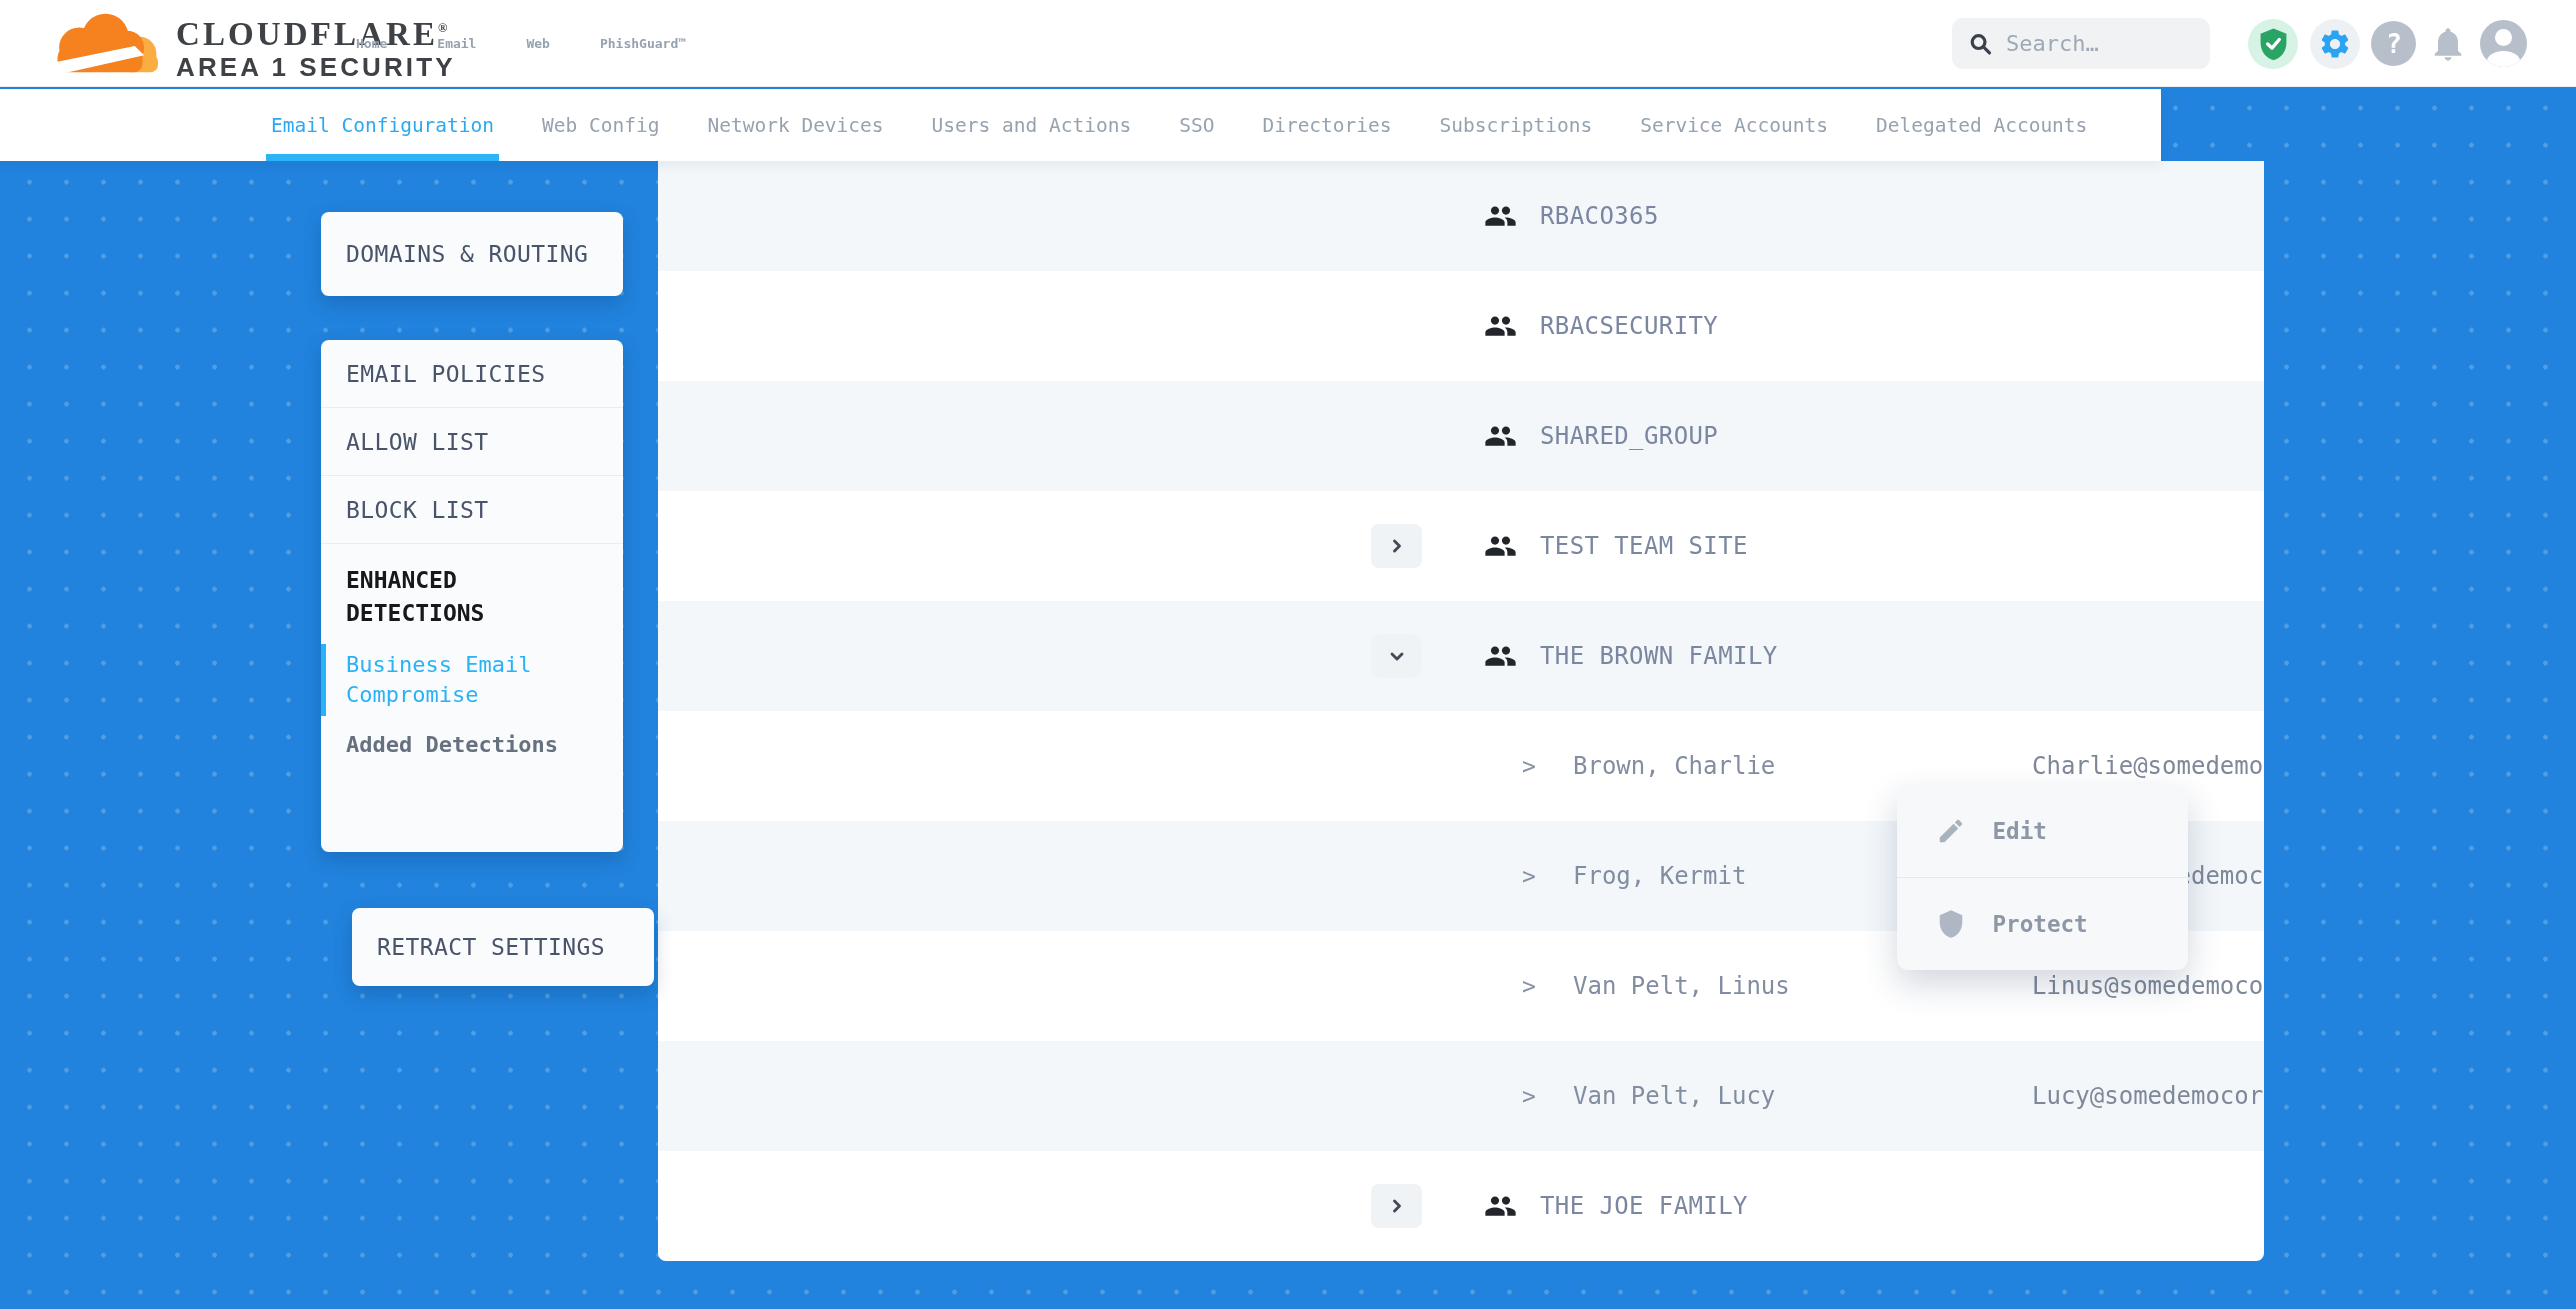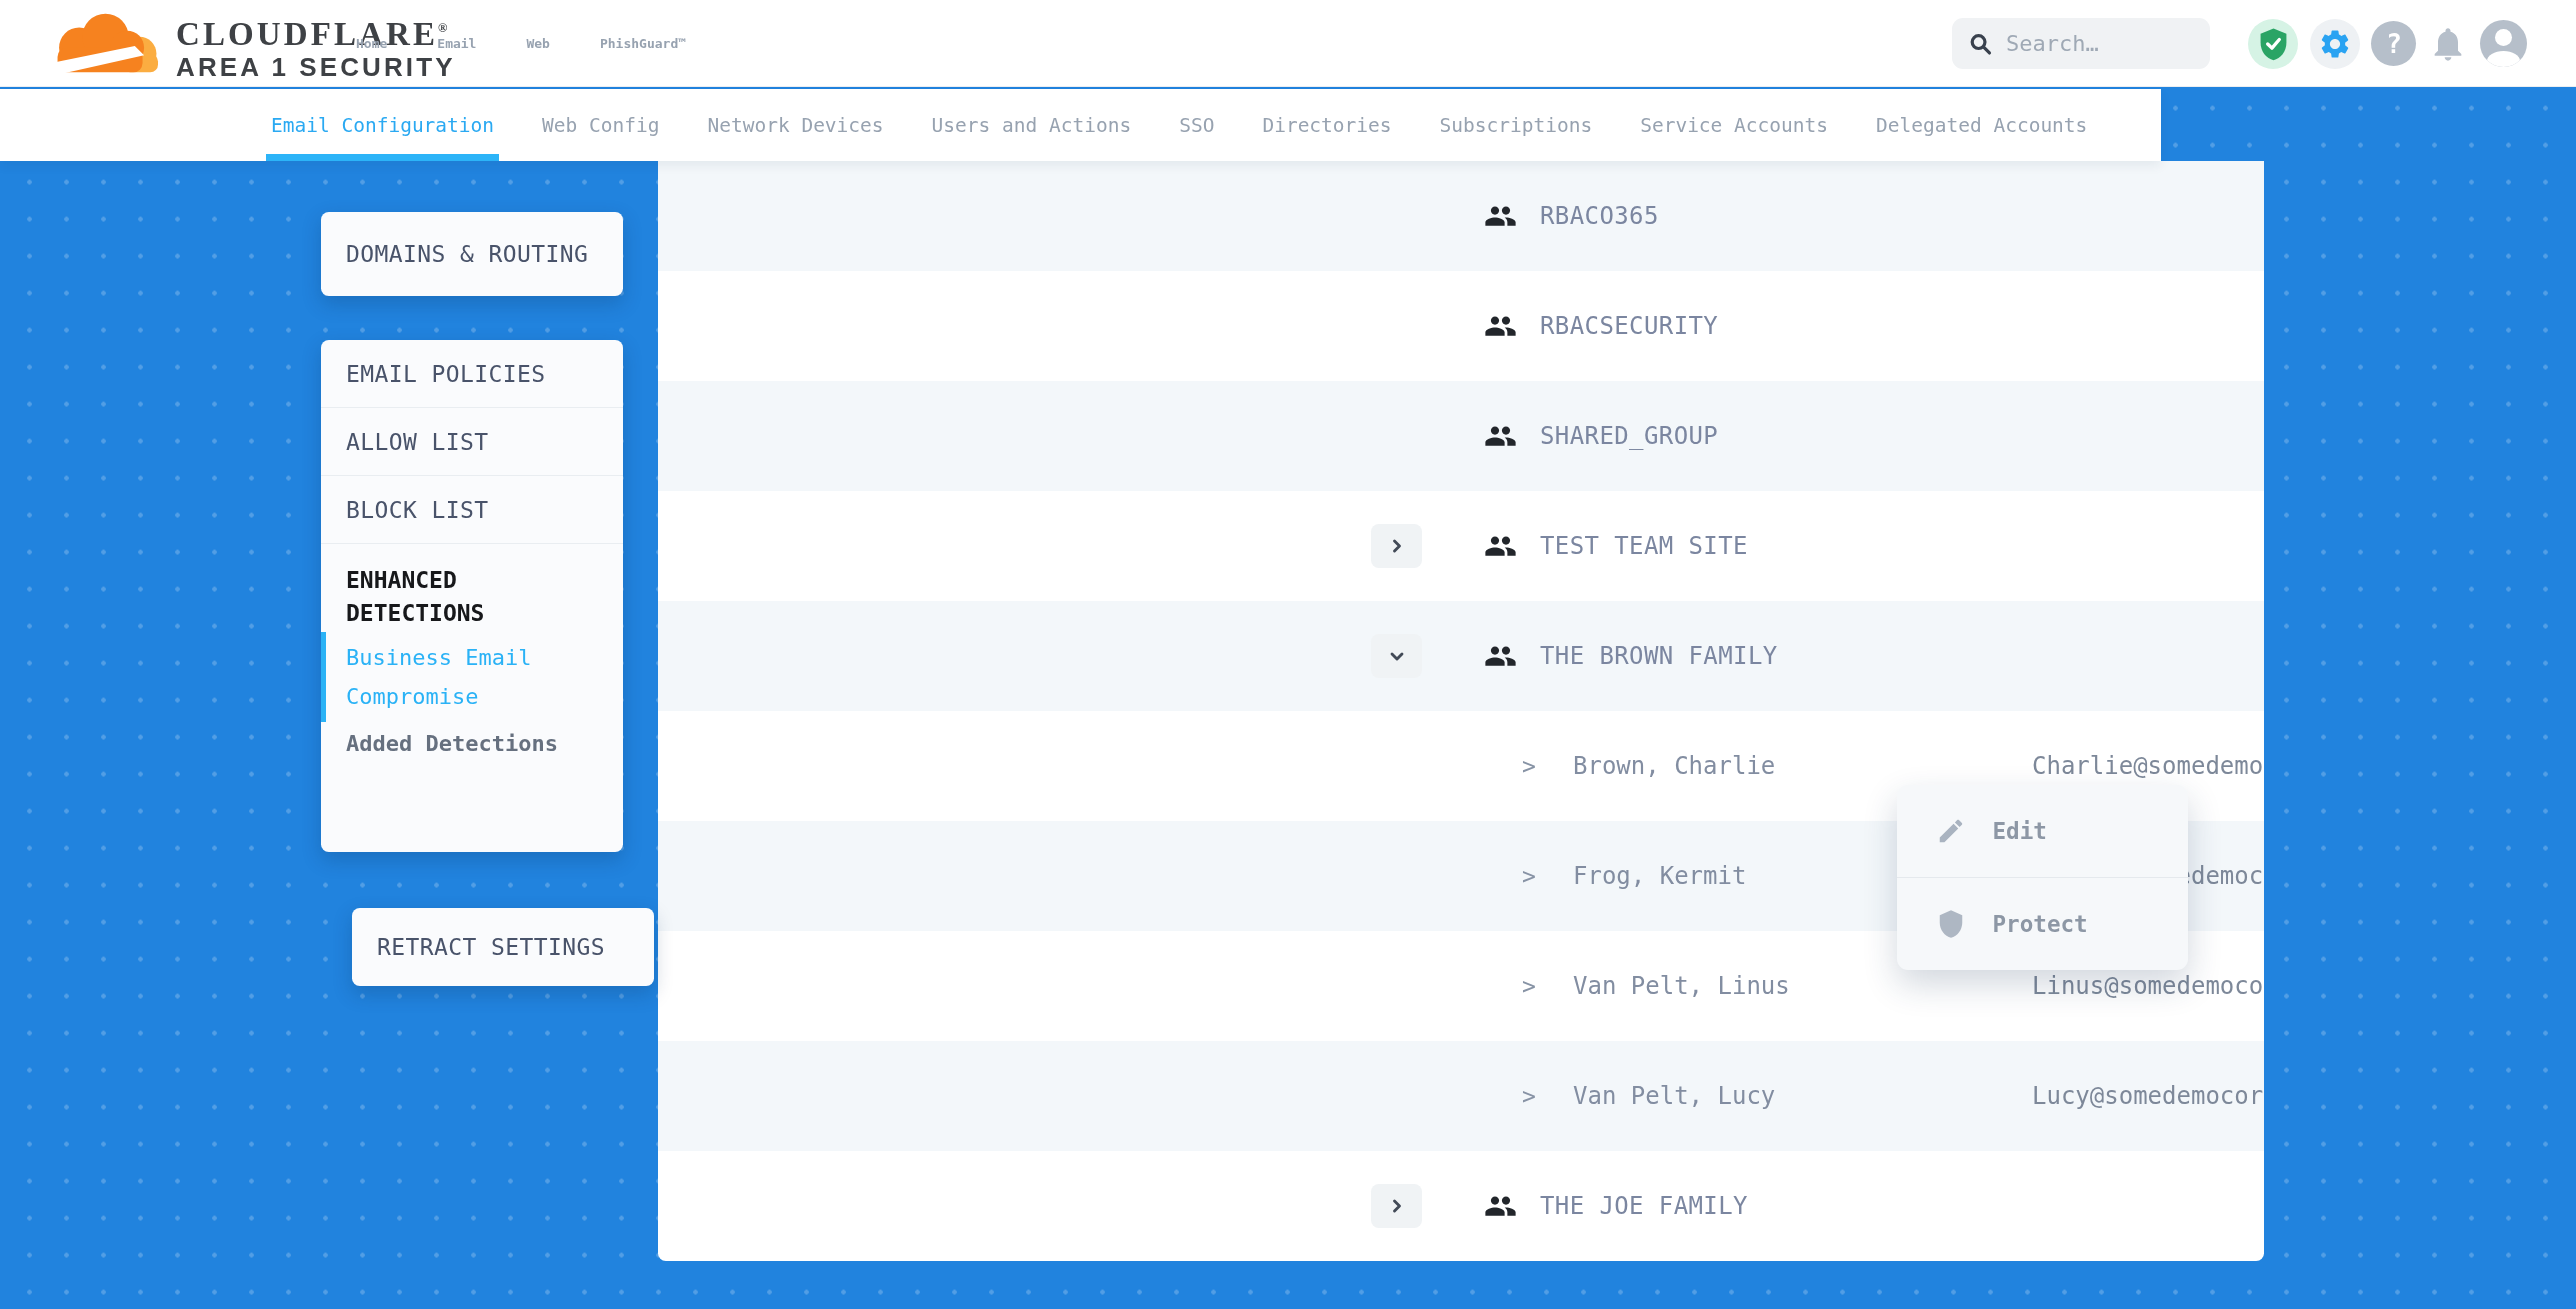--- a/index.html
+++ b/index.html
@@ -43,21 +43,21 @@
 
   
   .card { position:absolute; left:321px; width:302px; background:#fafbfd; border-radius:7.8px; box-shadow:0 7.8px 18.7px rgba(10,40,80,0.22); z-index:10; }
   .card-1 { top:212px; height:84px; display:flex; align-items:center; }
   .card-3 { top:908px; height:78px; display:flex; align-items:center;margin-left:31px; }
   .side-item { font-size:23px; color:#49536a; letter-spacing:0.4px; padding-left:25px; cursor:pointer; }
   .card-2 { top:340px; height:512px; }
   .pol-item { height:68px; display:flex; align-items:center; border-bottom:1.6px solid #e9edf1; }
   .enh-block { padding:20px 25px 0 25px; position:relative; }
   .enh-title { font-size:23px; font-weight:700; color:#17181b; line-height:33px; }
-  .enh-sub { position:relative; margin-top:8px; font-size:22px; line-height:39px; cursor:pointer; }
+  .enh-sub { position:relative; margin-top:20px; font-size:22px; line-height:30px; cursor:pointer; }
   .enh-sub.active { color:#2ab2f6; }
   .enh-sub.active::before { content:""; position:absolute; left:-25px; top:-6.2px; bottom:-6.2px; width:5.4px; background:#2ab2f6; }
   .enh-sub.plain { color:#66707f;font-weight:bold; }
 
   
   .table { position:absolute; left:658px; top:161px; width:1606px; height:1100px; display:flex; flex-direction:column; border-radius:0 0 7.8px 7.8px; overflow:hidden; z-index:5; }
   .row { position:relative; flex:1; background:#ffffff; }
   .row.light { background:#f3f7fa; }
   .row > * { position:absolute; top:50%; transform:translateY(-50%); }
   .expander { left:713px; width:51px; height:44px; background:#f0f3f5; border-radius:7.8px; display:flex; align-items:center; justify-content:center; cursor:pointer; }

